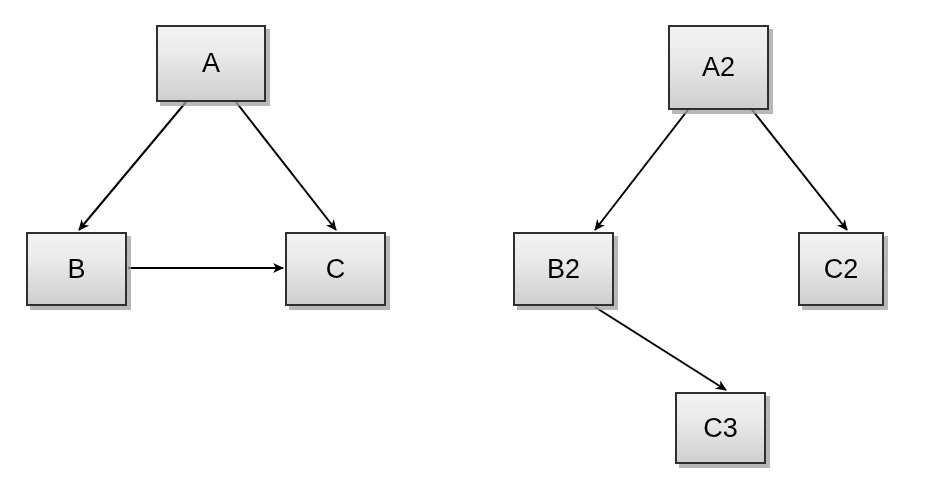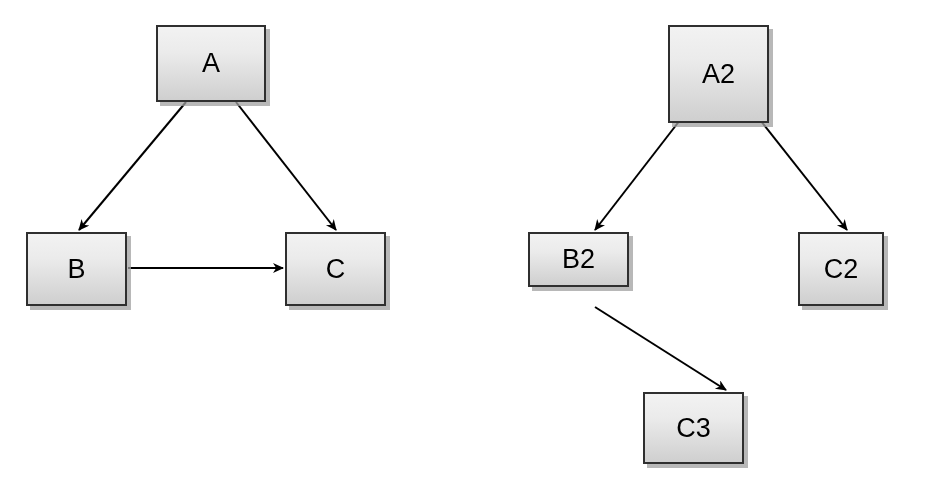--- a/index.html
+++ b/index.html
@@ -70,27 +70,27 @@
   <div id="nodes-group">
       <div class="node" style="left: 156px; top: 25px; width: 110px; height: 77px;">
         <span class="node-label">A</span>
       </div>
       <div class="node" style="left: 26px; top: 232px; width: 101px; height: 74px;">
         <span class="node-label">B</span>
       </div>
       <div class="node" style="left: 285px; top: 232px; width: 101px; height: 74px;">
         <span class="node-label">C</span>
       </div>
-      <div class="node" style="left: 668px; top: 25px; width: 101px; height: 98px;">
+      <div class="node" style="left: 668px; top: 25px; width: 101px; height: 85px;">
         <span class="node-label">A2</span>
       </div>
-      <div class="node" style="left: 528px; top: 232px; width: 101px; height: 55px;">
+      <div class="node" style="left: 513px; top: 232px; width: 101px; height: 74px;">
         <span class="node-label">B2</span>
       </div>
       <div class="node" style="left: 798px; top: 232px; width: 86px; height: 74px;">
         <span class="node-label">C2</span>
       </div>
-      <div class="node" style="left: 643px; top: 392px; width: 101px; height: 72px;">
+      <div class="node" style="left: 675px; top: 392px; width: 91px; height: 72px;">
         <span class="node-label">C3</span>
       </div>
     </div>
 
 </div>
 
 </body></html>

